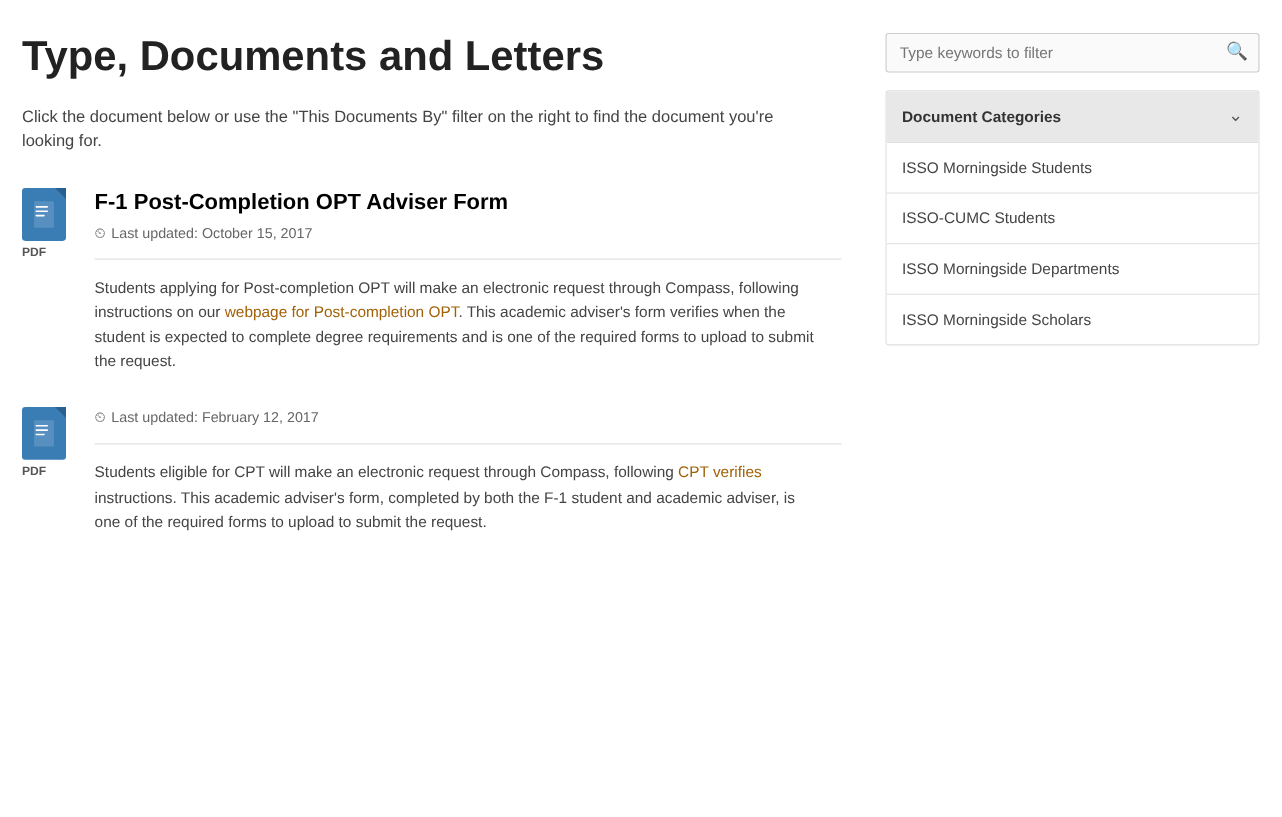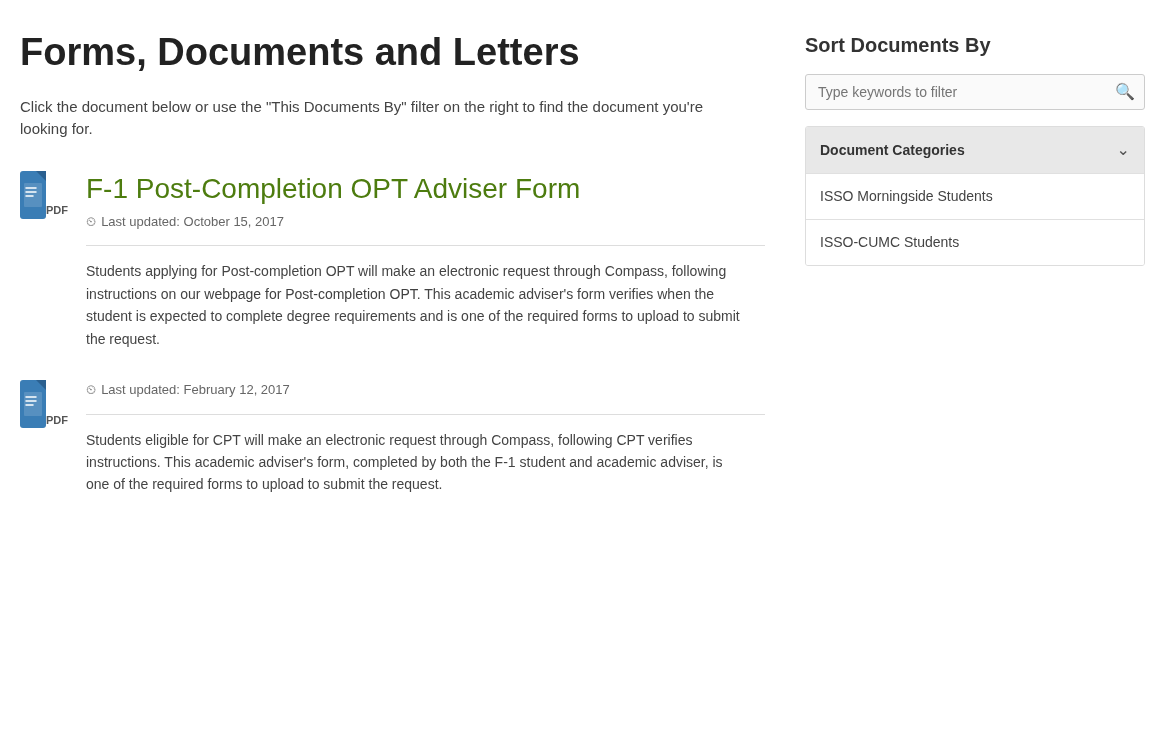--- a/index.html
+++ b/index.html
@@ -39,22 +39,22 @@
       max-width: 730px;
     }
     .document-item {
       display: flex;
       align-items: flex-start;
       gap: 18px;
       margin-bottom: 30px;
     }
     .pdf-icon-wrap {
       display: flex;
-      flex-direction: row;
-      align-items: flex-end;
+      flex-direction: column;
+      align-items: flex-start;
       flex-shrink: 0;
       width: 48px;
     }
     .pdf-icon {
       background: #3a7db5;
       color: #fff;
       width: 40px;
       height: 48px;
       display: flex;
       align-items: center;
@@ -83,23 +83,23 @@
       font-size: 11px;
       color: #555;
       margin-top: 3px;
       font-weight: 600;
       text-transform: uppercase;
     }
     .document-body {
       flex: 1;
     }
     .document-title {
-      font-size: 28px;
-      font-weight: 400;
-      color: #4d7c0f;
+      font-size: 20px;
+      font-weight: 700;
+      color: #000000;
       margin-bottom: 5px;
       line-height: 1.3;
     }
     .document-meta {
       font-size: 13px;
       color: #666;
       display: flex;
       align-items: center;
       gap: 5px;
       margin-bottom: 14px;
@@ -113,21 +113,21 @@
       border-top: 1px solid #ddd;
       margin: 14px 0;
     }
     .document-desc {
       font-size: 14px;
       color: #444;
       line-height: 1.6;
       max-width: 660px;
     }
     .document-desc a {
-      color: #404040;
+      color: #a16207;
       text-decoration: none;
     }
 
     
     .sidebar-title {
       font-size: 20px;
       font-weight: 600;
       color: #333;
       margin-bottom: 14px;
     }
@@ -183,21 +183,21 @@
       border-top: 1px solid #e0e0e0;
       cursor: pointer;
       background: #fff;
     }
   </style>
 </head>
 <body>
 
 <div class="page-wrapper">
   <div class="main-content">
-    <h1>Forms, Documents and Letters</h1>
+    <h1>Type, Documents and Letters</h1>
     <p class="intro-text">Click the document below or use the "This Documents By" filter on the right to find the document you're looking for.</p>
 
     <div class="document-item">
       <div class="pdf-icon-wrap">
         <div class="pdf-icon">
           <svg viewBox="0 0 22 28" fill="none" xmlns="http://www.w3.org/2000/svg">
             <rect width="18" height="24" x="2" y="2" rx="1" fill="white" opacity="0.15"></rect>
             <path d="M4 7h10M4 11h10M4 15h7" stroke="white" stroke-width="1.5" stroke-linecap="round"></path>
           </svg>
         </div>
@@ -233,27 +233,28 @@
         </div>
         <hr class="divider">
         <p class="document-desc">
           Students eligible for CPT will make an electronic request through Compass, following <a href="#">CPT verifies</a> instructions. This academic adviser's form, completed by both the F-1 student and academic adviser, is one of the required forms to upload to submit the request.
         </p>
       </div>
     </div>
   </div>
 
   <div class="sidebar">
-    <div class="sidebar-title">Sort Documents By</div>
     <div class="search-wrap">
       <input type="text" class="search-input" placeholder="Type keywords to filter" style="">
       <span class="search-icon">🔍</span>
     </div>
     <div class="filter-section">
       <div class="filter-header">
         <span class="filter-header-label">Document Categories</span>
         <span class="chevron-icon">⌄</span>
       </div>
       <div class="filter-item">ISSO Morningside Students</div>
       <div class="filter-item">ISSO-CUMC Students</div>
+      <div class="filter-item">ISSO Morningside Departments</div>
+      <div class="filter-item">ISSO Morningside Scholars</div>
     </div>
   </div>
 </div>
 
 </body></html>

